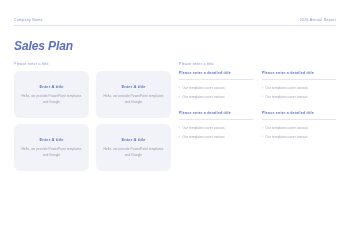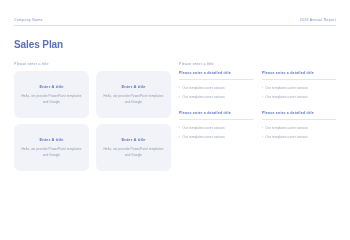--- a/index.html
+++ b/index.html
@@ -19,22 +19,23 @@
     border-bottom:0.6px solid #dfe2ef;
   }
   .header span{
     font-size:3.4px; letter-spacing:0.35px; color:#7b8bc8; font-weight:400;
     white-space:nowrap;
   }
 
   
   .slide-title{
     position:absolute; left:14px; top:39px;
-    font-size:10px; font-weight:700; color:#5b6fc0;
+    font-size:12px; font-weight:700; color:#5b6fc0;
     letter-spacing:-0.1px;
+    font-style:italic;
   }
 
   
   .body{
     position:absolute; left:14px; top:62px; width:322px;
     display:flex; gap:8px;
   }
   .col-left{ width:157px; }
   .col-right{ width:157px; }
 

